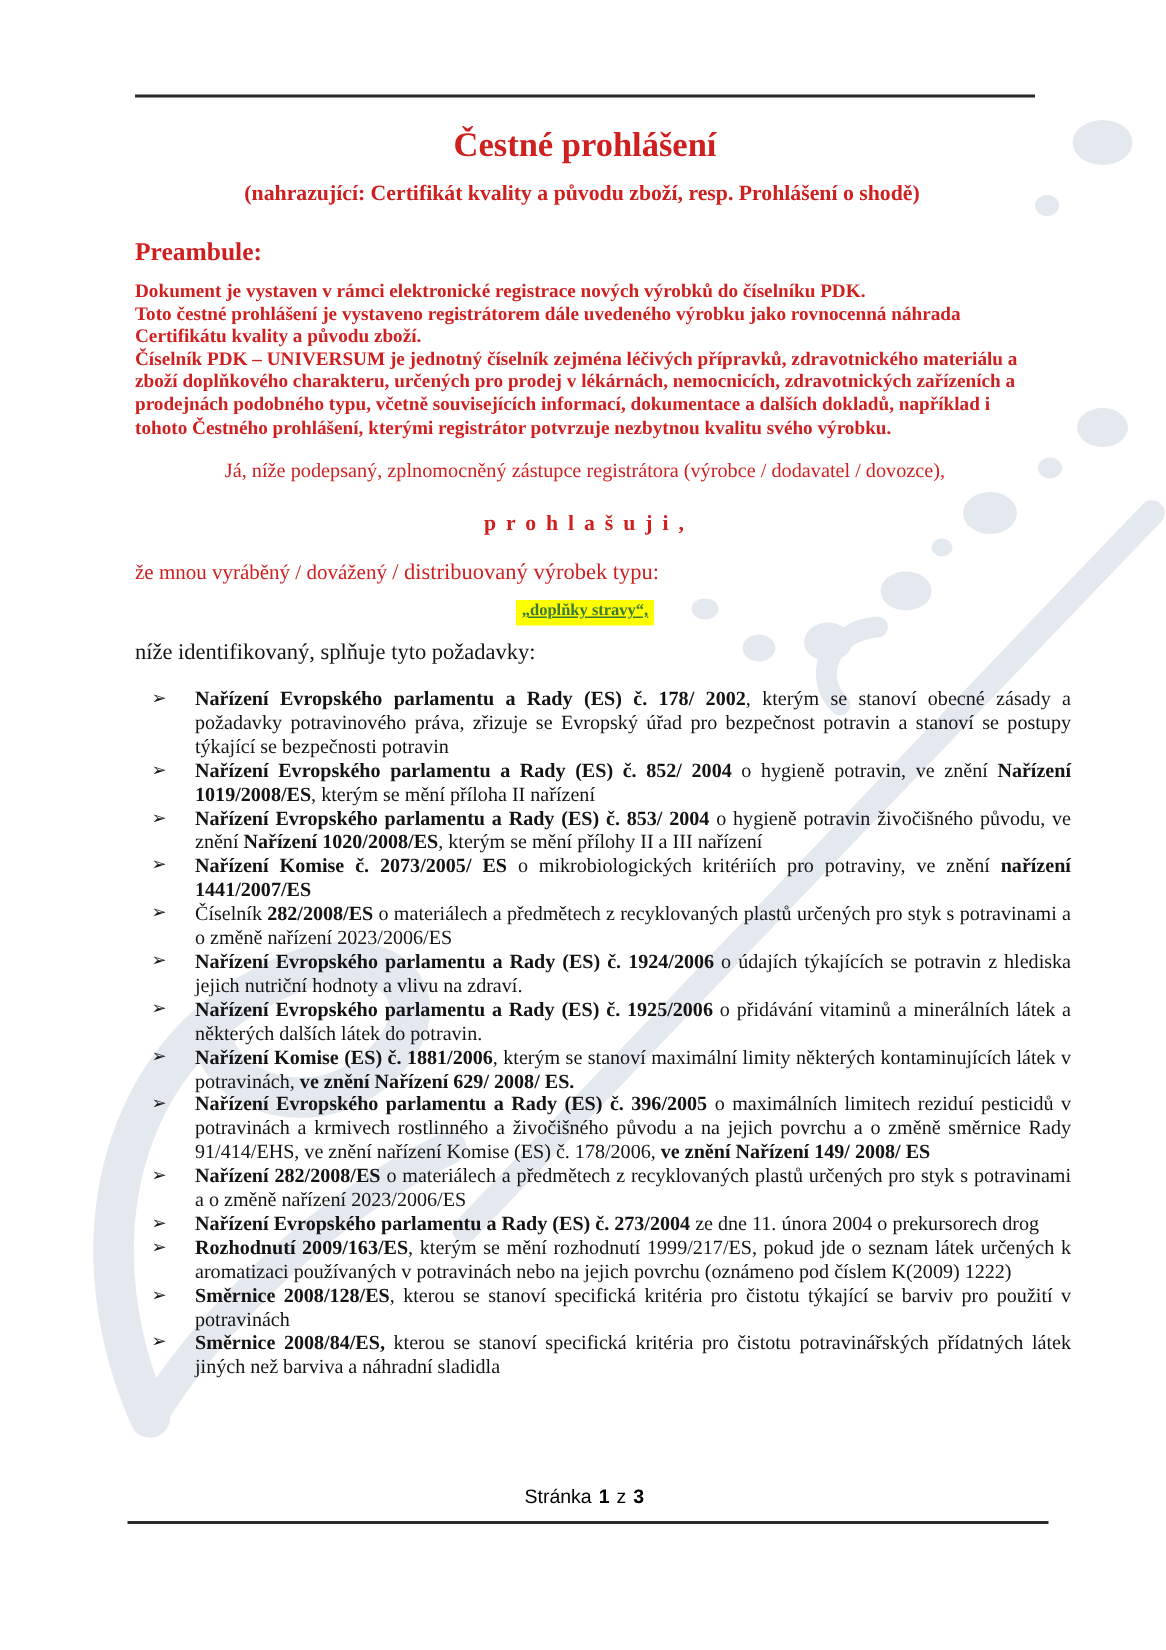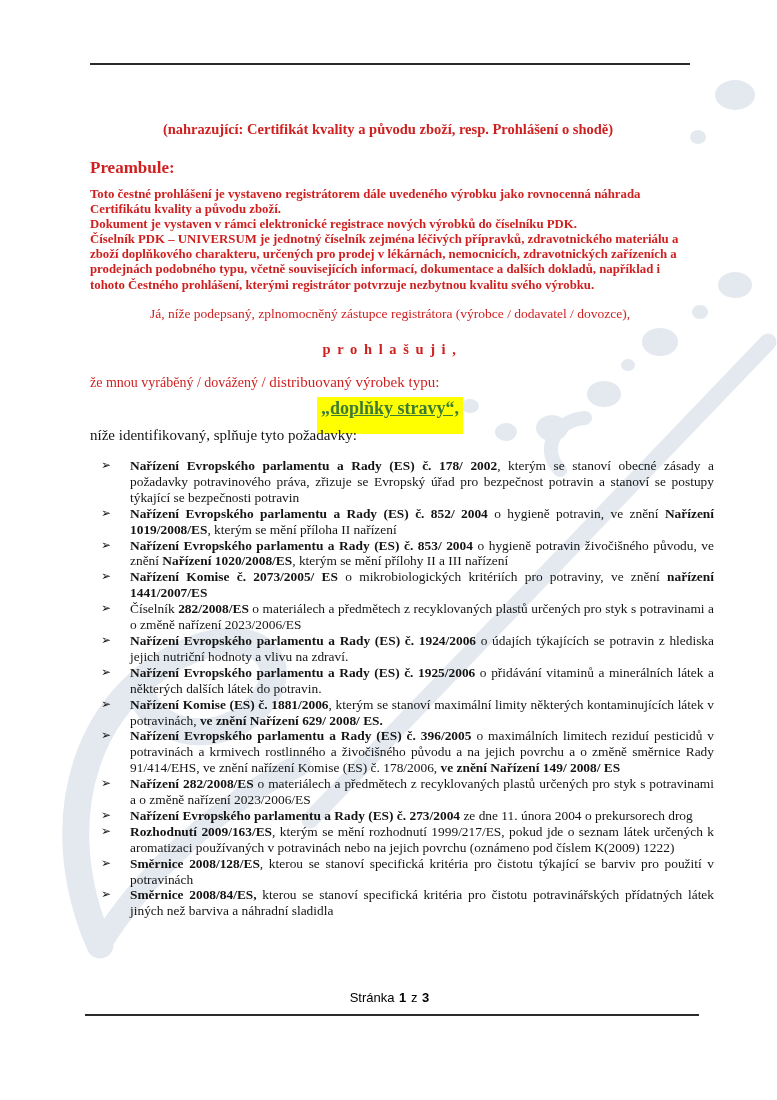--- a/index.html
+++ b/index.html
@@ -68,23 +68,23 @@
     font-size:14px;color:var(--red);
   }
   .product-line .small{font-size:15px;}
   .highlight-row{
     position:absolute;top:397px;left:90px;width:600px;text-align:center;
   }
   .highlight-chip{
     display:inline-block;
     background:var(--yellow);
     color:var(--green);
-    font-weight:bold;font-size:18px;
+    font-weight:bold;font-size:11px;
     text-decoration:underline;
-    padding:1px 4px 15px 4px;
+    padding:1px 4px 4px 4px;
   }
   .after-highlight{
     position:absolute;top:427px;left:90px;
     font-size:15px;color:var(--ink);
   }
 
   .requirements{
     position:absolute;top:458px;left:100px;width:614px;
     font-size:13.4px;line-height:15.9px;color:var(--ink);
   }
@@ -136,27 +136,28 @@
 
       <ellipse cx="735" cy="95" rx="20" ry="15" fill="#e4e9f0" stroke="none"></ellipse>
       <ellipse cx="698" cy="137" rx="8" ry="7" fill="#e4e9f0" stroke="none"></ellipse>
     </g>
   </svg>
 
   <div class="content">
 
     <div class="header-rule"></div>
 
+    <div class="doc-title">Čestné prohlášení</div>
     <div class="doc-subtitle">(nahrazující: Certifikát kvality a původu zboží, resp. Prohlášení o shodě)</div>
 
     <div class="preambule-heading">Preambule:</div>
 
     <div class="preamble">
+      <p>Dokument je vystaven v rámci elektronické registrace nových výrobků do číselníku PDK.</p>
       <p>Toto čestné prohlášení je vystaveno registrátorem dále uvedeného výrobku jako rovnocenná náhrada Certifikátu kvality a původu zboží.</p>
-      <p>Dokument je vystaven v rámci elektronické registrace nových výrobků do číselníku PDK.</p>
       <p>Číselník PDK – UNIVERSUM je jednotný číselník zejména léčivých přípravků, zdravotnického materiálu a zboží doplňkového charakteru, určených pro prodej v lékárnách, nemocnicích, zdravotnických zařízeních a prodejnách podobného typu, včetně souvisejících informací, dokumentace a dalších dokladů, například i tohoto Čestného prohlášení, kterými registrátor potvrzuje nezbytnou kvalitu svého výrobku.</p>
     </div>
 
     <div class="decl-intro">Já, níže podepsaný, zplnomocněný zástupce registrátora (výrobce / dodavatel / dovozce),</div>
     <div class="decl-verb">p r o h l a š u j i ,</div>
 
     <div class="product-line">
       <span>že mnou vyráběný / dovážený </span><span class="small"> / distribuovaný výrobek typu:</span>
     </div>
 

